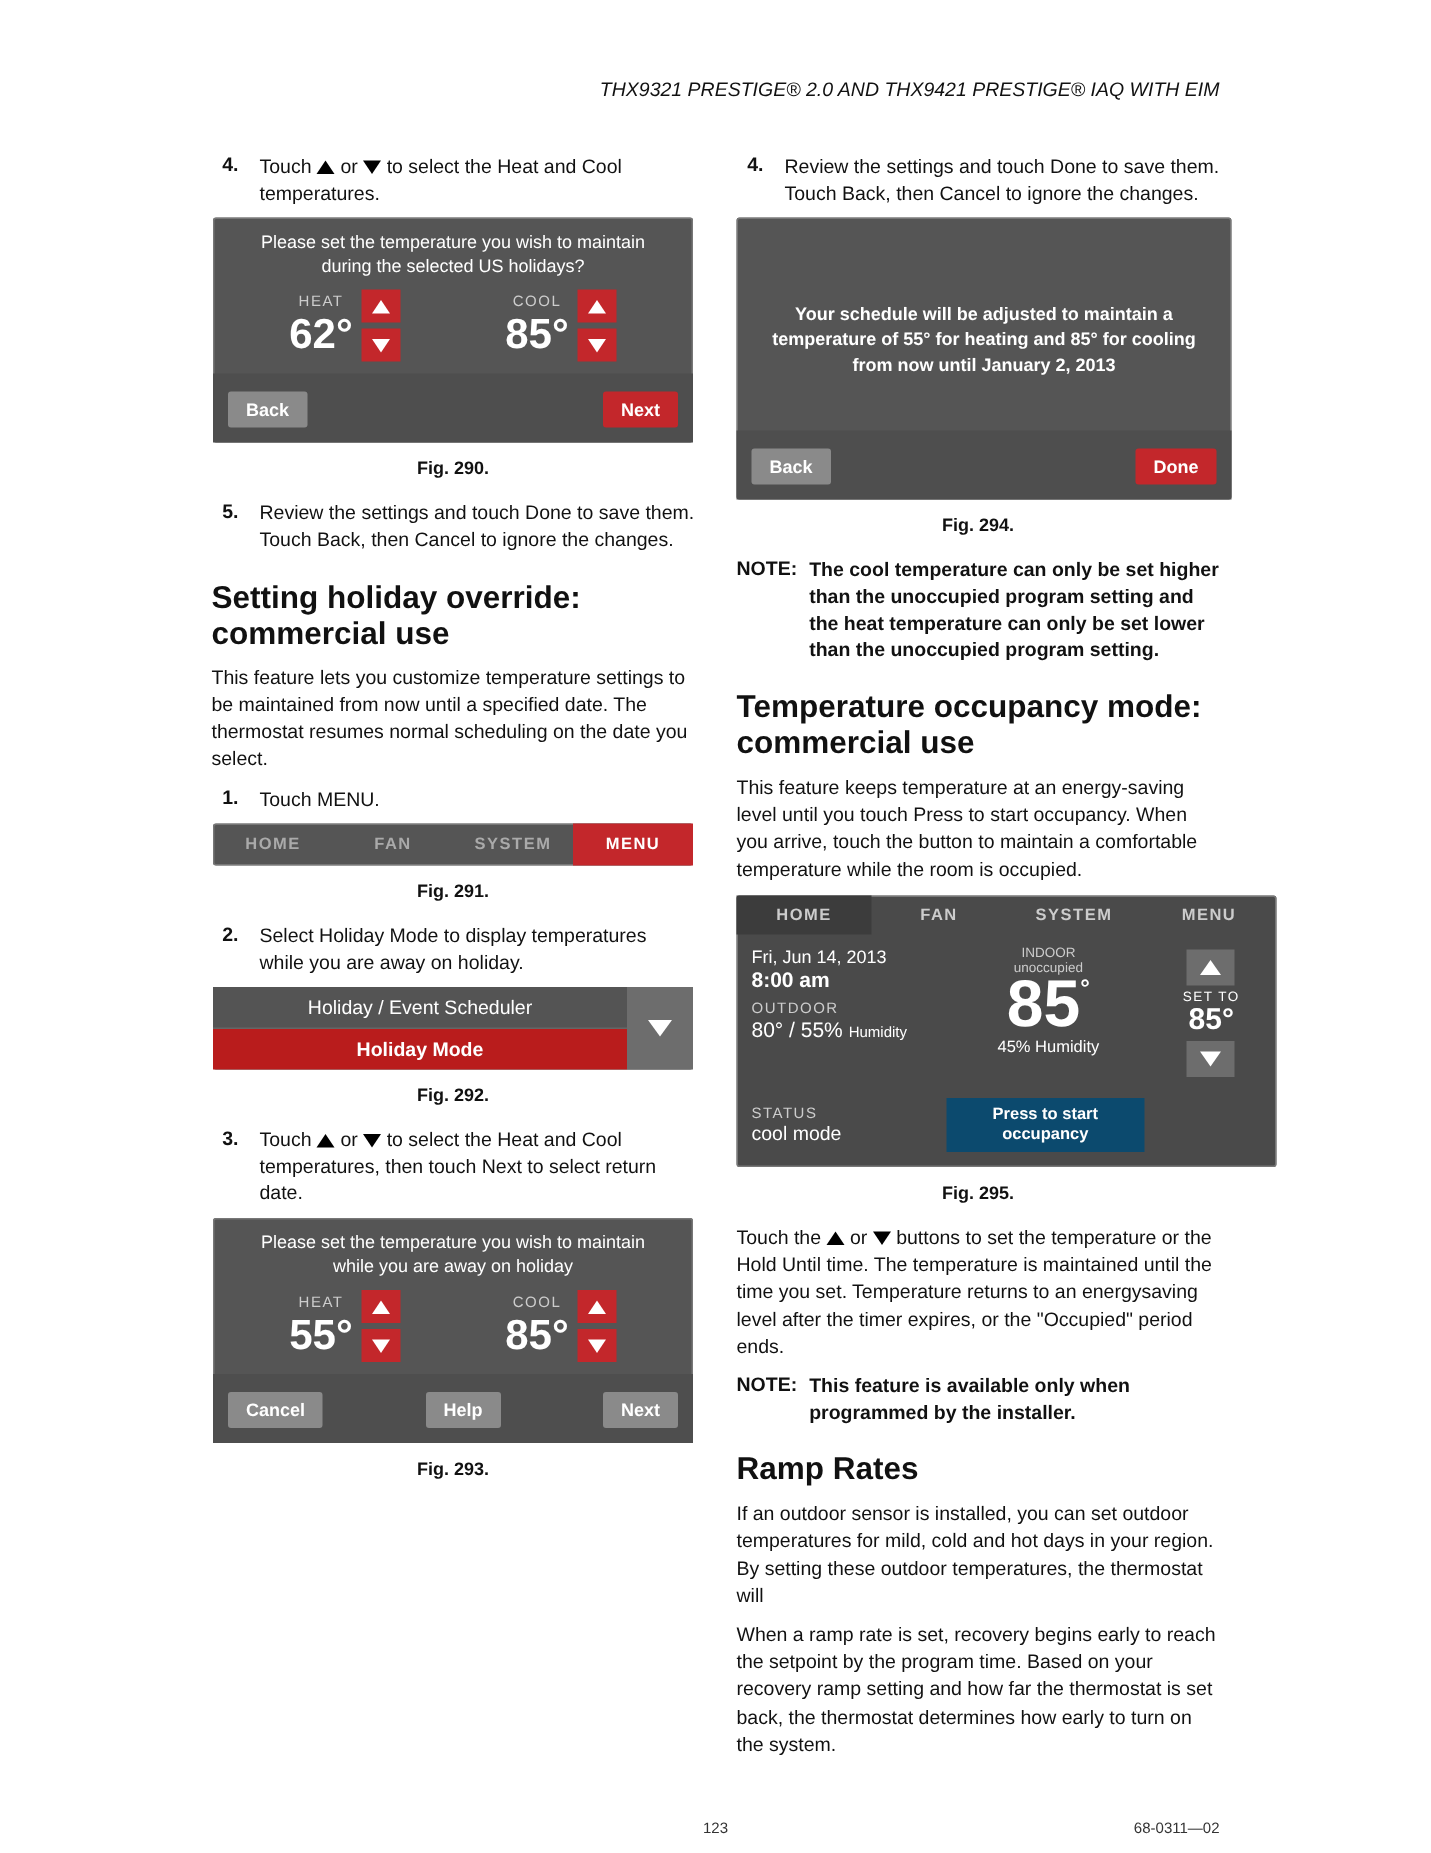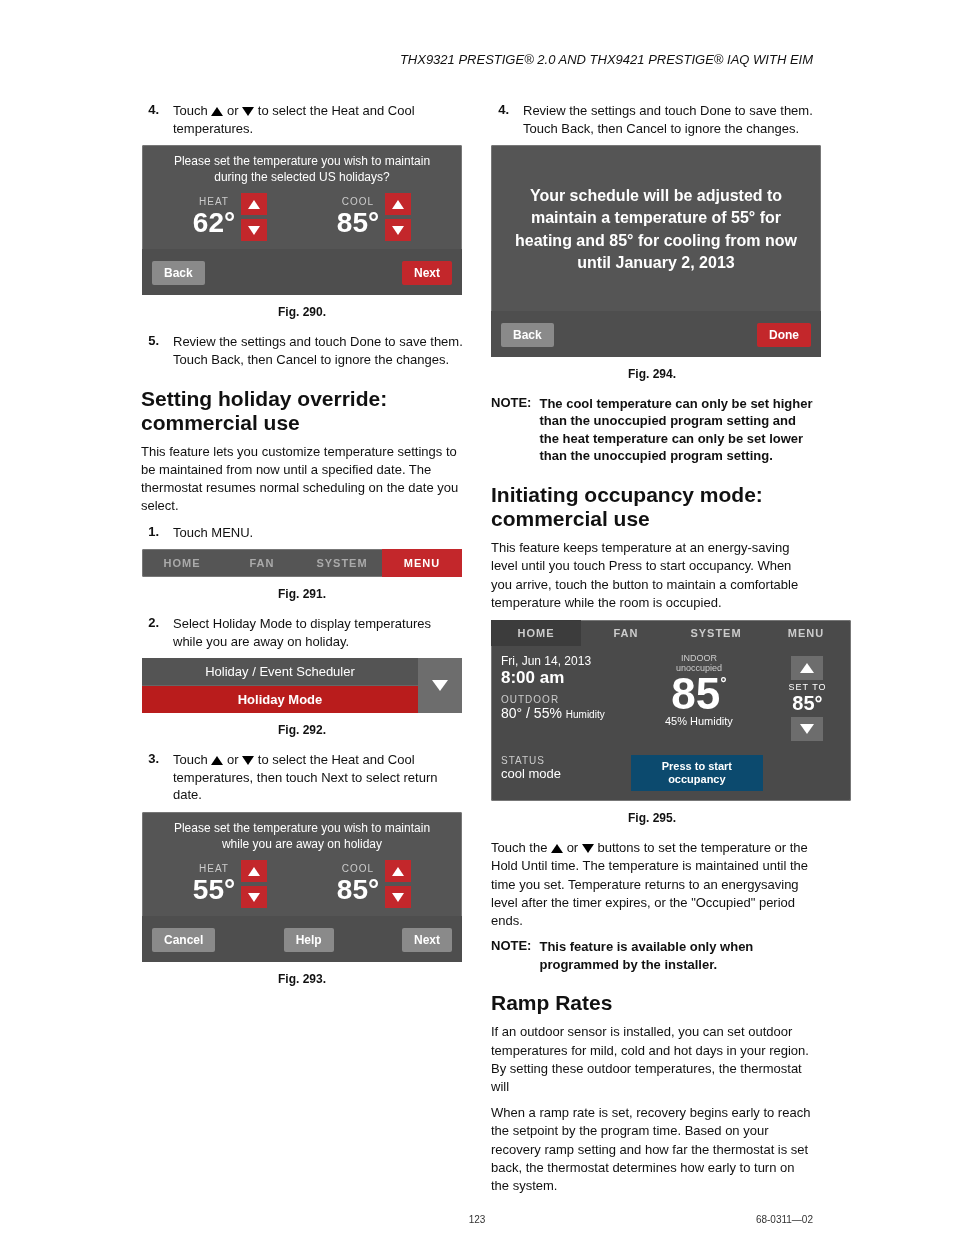--- a/index.html
+++ b/index.html
@@ -44,45 +44,45 @@
 
 .scr292{width:320px;display:flex;align-items:stretch;}
 .scr292 .list{flex:1;}
 .scr292 .row{text-align:center;padding:6px;font-size:13px;}
 .scr292 .row.hes{background:#545454;color:#fff;border-bottom:1px solid #666;}
 .scr292 .row.hm{background:#b91c1c;color:#fff;font-weight:bold;}
 .scr292 .side{width:44px;background:#6d6d6d;display:flex;align-items:center;justify-content:center;}
 .scr292 .side .td{border-left:8px solid transparent;border-right:8px solid transparent;border-top:11px solid #fff;}
 
 .scr294{width:330px;}
-.scr294 .msg{text-align:center;font-size:16px;font-weight:bold;padding:40px 16px 36px;line-height:1.4;}
+.scr294 .msg{text-align:center;font-size:12px;font-weight:bold;padding:56px 16px 36px;line-height:1.4;}
 
 .scr295{width:360px;background:#4a4a4a;}
 .scr295 .tabs{display:flex;}
 .scr295 .tabs .t{flex:1;text-align:center;font-size:11px;font-weight:bold;color:#ccc;padding:7px 0;letter-spacing:1px;}
 .scr295 .tabs .t.dark{background:#3c3c3c;}
 .scr295 .body{display:flex;gap:8px;padding:8px 10px;}
 .scr295 .lft{flex:1.1;}
 .scr295 .mid{flex:1.2;text-align:center;}
 .scr295 .rgt{flex:0.6;text-align:center;}
 .scr295 .date{font-size:12px;}
-.scr295 .time{font-size:17px;font-weight:bold;margin-bottom:6px;}
+.scr295 .time{font-size:14px;font-weight:bold;margin-bottom:6px;}
 .scr295 .small{font-size:10px;color:#ccc;letter-spacing:1px;}
 .scr295 .outv{font-size:14px;}
 .scr295 .outv .h{font-size:10px;}
 .scr295 .ind{font-size:9px;color:#ccc;line-height:1.1;}
 .scr295 .big{font-size:44px;font-weight:bold;line-height:0.9;position:relative;}
 .scr295 .big .deg{font-size:16px;position:relative;top:-20px;}
 .scr295 .hum{font-size:11px;margin-top:2px;}
 .scr295 .arUp,.scr295 .arDn{width:32px;height:24px;background:#6d6d6d;margin:2px auto;display:flex;align-items:center;justify-content:center;}
 .scr295 .arUp .tu{border-left:7px solid transparent;border-right:7px solid transparent;border-bottom:10px solid #fff;}
 .scr295 .arDn .td{border-left:7px solid transparent;border-right:7px solid transparent;border-top:10px solid #fff;}
 .scr295 .setto{font-size:9px;letter-spacing:1px;margin-top:2px;}
 .scr295 .setv{font-size:20px;font-weight:bold;}
-.scr295 .bot{display:flex;gap:16px;padding:4px 10px 10px;}
+.scr295 .bot{display:flex;gap:16px;padding:4px 10px 10px;align-items:center;}
 .scr295 .status{flex:1.1;}
 .scr295 .stat1{font-size:10px;color:#ccc;letter-spacing:1px;}
 .scr295 .stat2{font-size:13px;}
 .scr295 .press{flex:1.2;background:#0c4a6e;color:#fff;text-align:center;font-size:11px;font-weight:bold;padding:5px 4px;line-height:1.2;}
 .scr295 .spacer{flex:0.6;}
 .footer{position:absolute;bottom:22px;left:55px;right:55px;display:flex;justify-content:space-between;font-size:10px;color:#333;}
 .footer .pg{position:absolute;left:50%;transform:translateX(-50%);}
 </style>
 </head>
 <body>
@@ -234,21 +234,21 @@
             <div class="btn red">Done</div>
           </div>
 </div>
 <div class="figcap">Fig. 294.</div>
 
 <div class="note">
           <span class="lbl">NOTE:</span>
           <span class="txt">The cool temperature can only be set higher than the unoccupied program setting and the heat temperature can only be set lower than the unoccupied program setting.</span>
         </div>
 
-<h2 class="section">Initiating occupancy mode: commercial use</h2>
+<h2 class="section">Temperature occupancy mode: commercial use</h2>
 <div class="para">This feature keeps temperature at an energy-saving level until you touch Press to start occupancy. When you arrive, touch the button to maintain a comfortable temperature while the room is occupied.</div>
 
 <div class="scr scr295">
 <div class="tabs">
 <div class="t dark">HOME</div>
 <div class="t">FAN</div>
 <div class="t">SYSTEM</div>
 <div class="t">MENU</div>
 </div>
 <div class="body">

